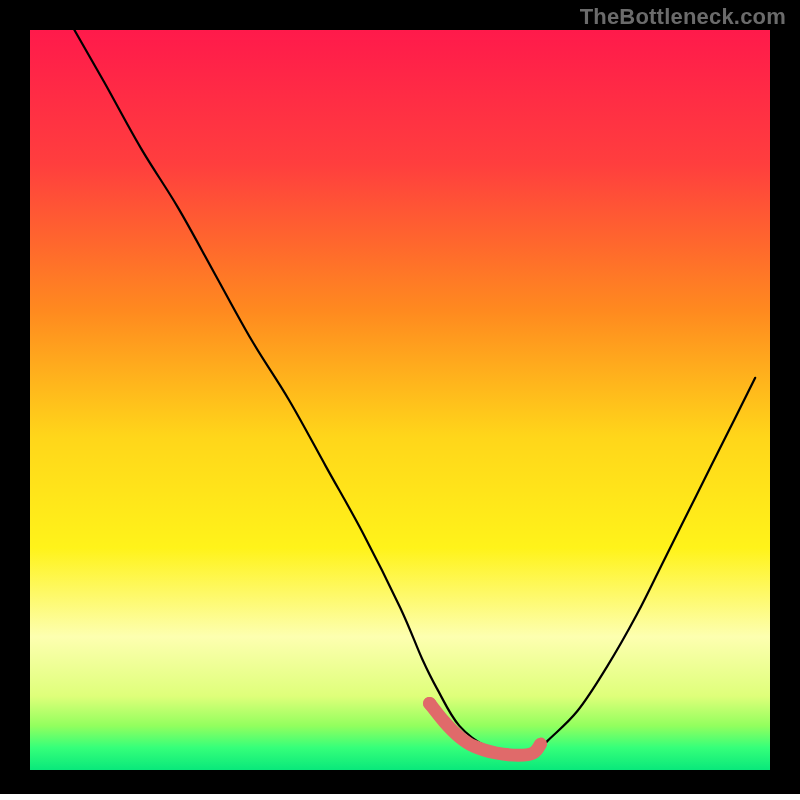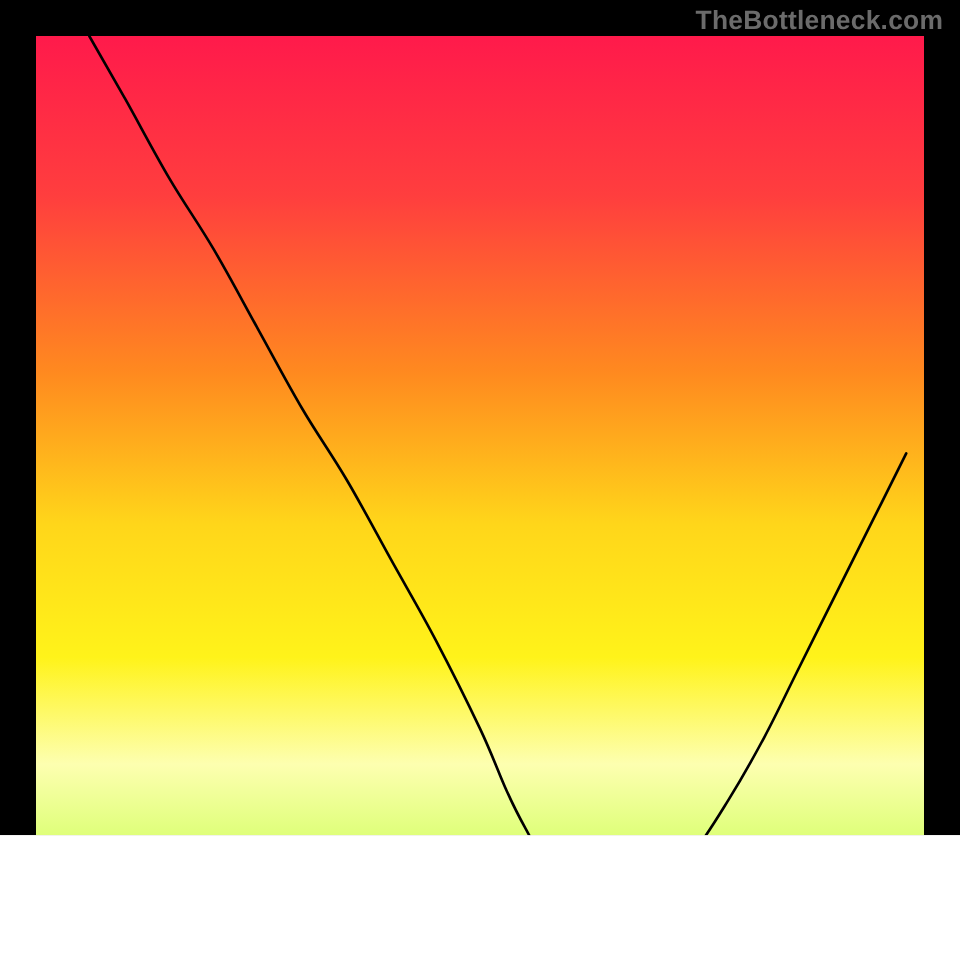--- a/index.html
+++ b/index.html
@@ -3,21 +3,21 @@
 <meta charset="utf-8">
 <style>
   body {
     margin: 0;
     padding: 0;
     background: #fff;
     font-family: Arial, Helvetica, sans-serif;
   }
   .frame {
     width: 800px;
-    height: 696px;
+    height: 794px;
     position: relative;
     background: #000;
     overflow: hidden;
   }
   .attribution {
     position: absolute;
     top: 4px;
     right: 14px;
     color: #6b6b6b;
     font-size: 22px;

